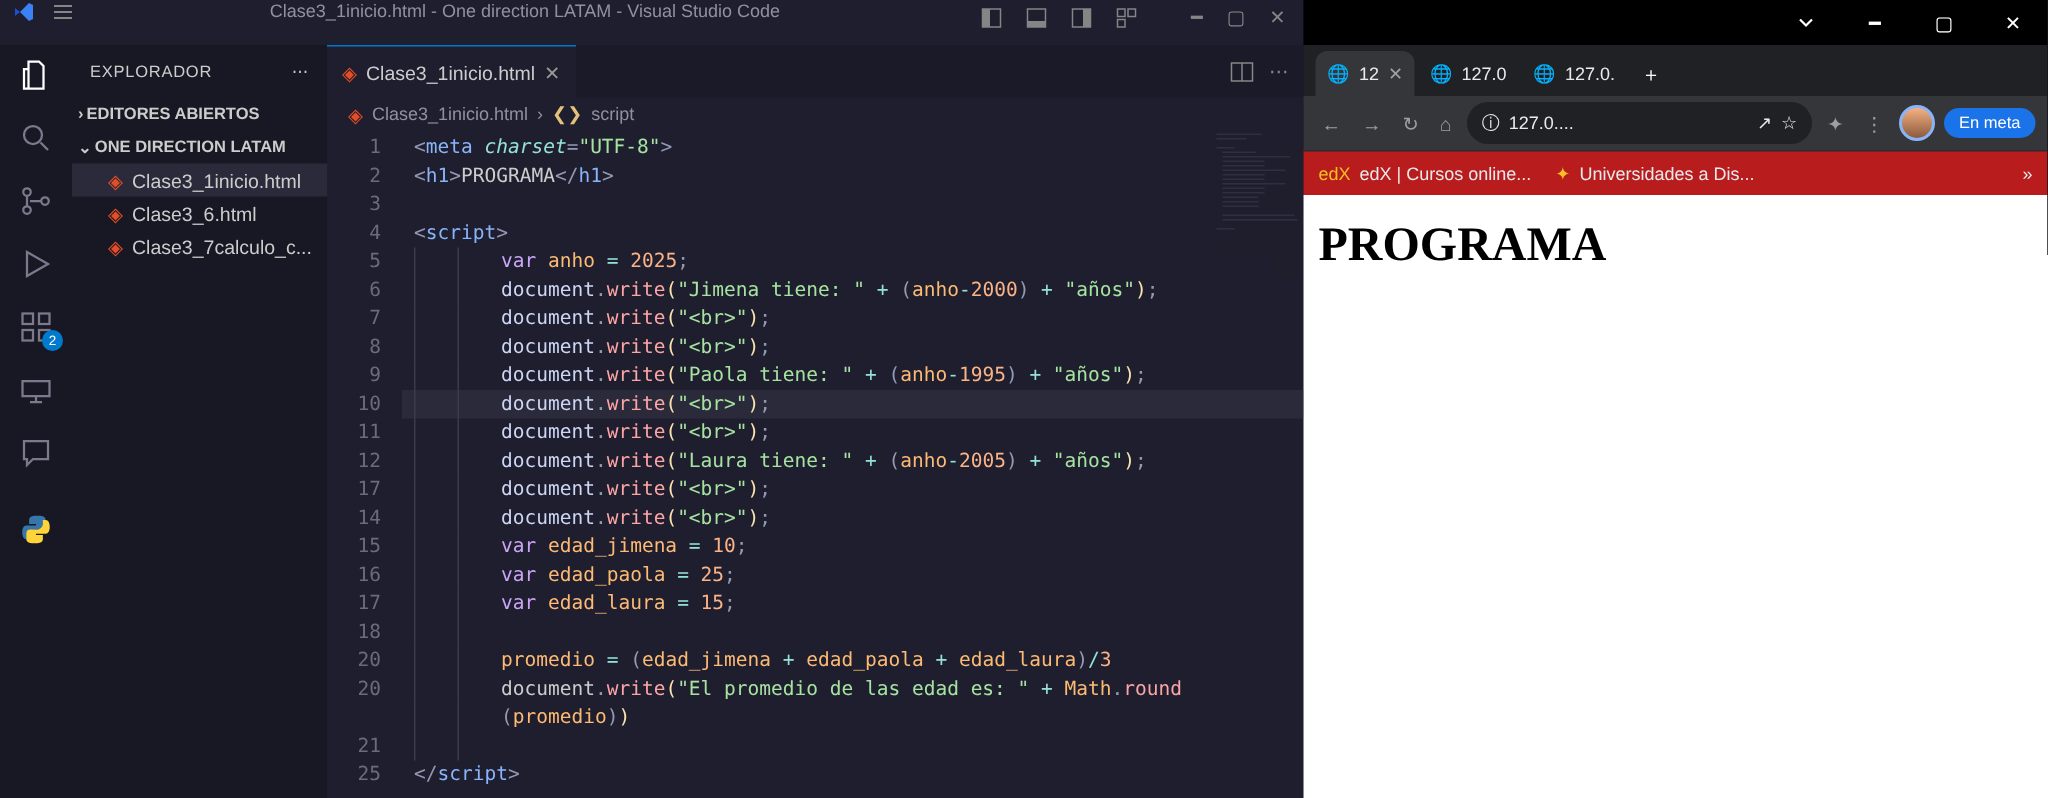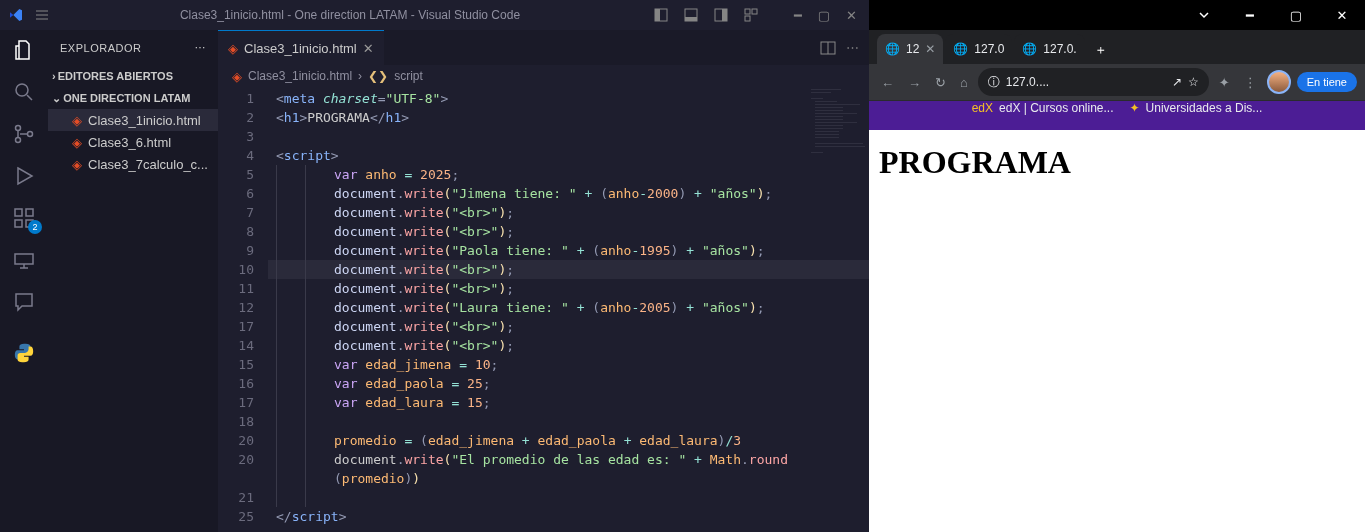--- a/index.html
+++ b/index.html
@@ -1,18 +1,18 @@
 <!DOCTYPE html>
 <html><head>
 <meta charset="utf-8">
 <style>
 * { margin: 0; padding: 0; box-sizing: border-box; }
 body { font-family: 'Segoe UI', sans-serif; font-size: 13px; background: #000; display: flex; width: 1365px; height: 532px; overflow: hidden; }
 .vscode { width: 869px; height: 532px; background: #1e1e2e; color: #cccccc; display: flex; flex-direction: column; }
-.titlebar { height: 30px; background: #1e1e2e; display: flex; align-items: center; justify-content: space-between; padding: 0 8px; }
+.titlebar { height: 30px; background: #1e1e2e; display: flex; align-items: flex-start; justify-content: space-between; padding: 0 8px; }
 .titlebar-left { display: flex; align-items: center; gap: 10px; }
 .tb-icon { color: #858585; }
 .title-text { flex: 1; text-align: center; color: #9090a0; font-size: 12px; }
 .titlebar-controls { display: flex; gap: 8px; align-items: center; }
 .tb-ctrl { color: #858585; padding: 4px; }
 .app-body { display: flex; flex: 1; overflow: hidden; }
 .activitybar { width: 48px; background: #181825; display: flex; flex-direction: column; align-items: center; padding-top: 8px; gap: 18px; }
 .act-icon { color: #7a7a8c; position: relative; }
 .act-icon.active { color: #fff; }
 .act-icon.active::before { content: ''; position: absolute; left: -14px; top: -4px; width: 2px; height: 28px; background: #fff; }
@@ -57,21 +57,21 @@
 .br-tab.active { background: #35363a; }
 .br-tab:not(.active) { background: #202124; }
 .br-tab-ico { color: #9aa0a6; font-size: 12px; }
 .br-tab-close { color: #9aa0a6; font-size: 12px; }
 .newtab { width: 28px; height: 28px; display: flex; align-items: center; justify-content: center; color: #fff; }
 .br-toolbar { height: 36px; background: #35363a; display: flex; align-items: center; padding: 0 8px; gap: 6px; }
 .nav-btn { color: #9aa0a6; padding: 4px; }
 .addr { flex: 1; height: 28px; background: #202124; border-radius: 14px; display: flex; align-items: center; padding: 0 10px; gap: 6px; color: #e8eaed; font-size: 12px; }
 .avatar { width: 24px; height: 24px; border-radius: 50%; background: linear-gradient(#f4b183,#8b5a3c); border: 2px solid #8ab4f8; }
 .pause-chip { background: #1a73e8; color: #fff; font-size: 11px; padding: 4px 10px; border-radius: 12px; }
-.bookmarks { height: 30px; background: #4c1d95; display: flex; align-items: center; padding: 0 10px; gap: 12px; font-size: 12px; color: #e8eaed; border-top: 1px solid #2a2b2e; flex-direction: column; }
+.bookmarks { height: 30px; background: #b91c1c; display: flex; align-items: center; padding: 0 10px; gap: 12px; font-size: 12px; color: #e8eaed; border-top: 1px solid #2a2b2e; }
 .bm { display: flex; align-items: center; gap: 6px; }
 .bm-ico { font-size: 12px; }
 .page { flex: 1; background: #fff; color: #000; padding: 14px 10px; font-family: 'Times New Roman', serif; }
 .page h1 { font-size: 32px; font-weight: bold; margin-bottom: 18px; }
 .page p { font-size: 16px; margin-bottom: 18px; }
 svg { display: block; }
 </style>
 </head>
 <body>
 
@@ -319,21 +319,21 @@
     <div class="addr">
       <span>ⓘ</span>
       <span>127.0....</span>
       <span style="flex:1"></span>
       <span>↗</span>
       <span>☆</span>
     </div>
     <span class="nav-btn">✦</span>
     <span class="nav-btn">⋮</span>
     <span class="avatar"></span>
-    <span class="pause-chip">En tiene</span>
+    <span class="pause-chip">En meta</span>
   </div>
   <div class="bookmarks">
     <div id="bm-list" style="display:flex;gap:16px;">
         <div class="bm">
           <span class="bm-ico" style="color:#f4c025">edX</span>
           <span>edX | Cursos online...</span>
         </div>
         <div class="bm">
           <span class="bm-ico" style="color:#f4c025">✦</span>
           <span>Universidades a Dis...</span>

